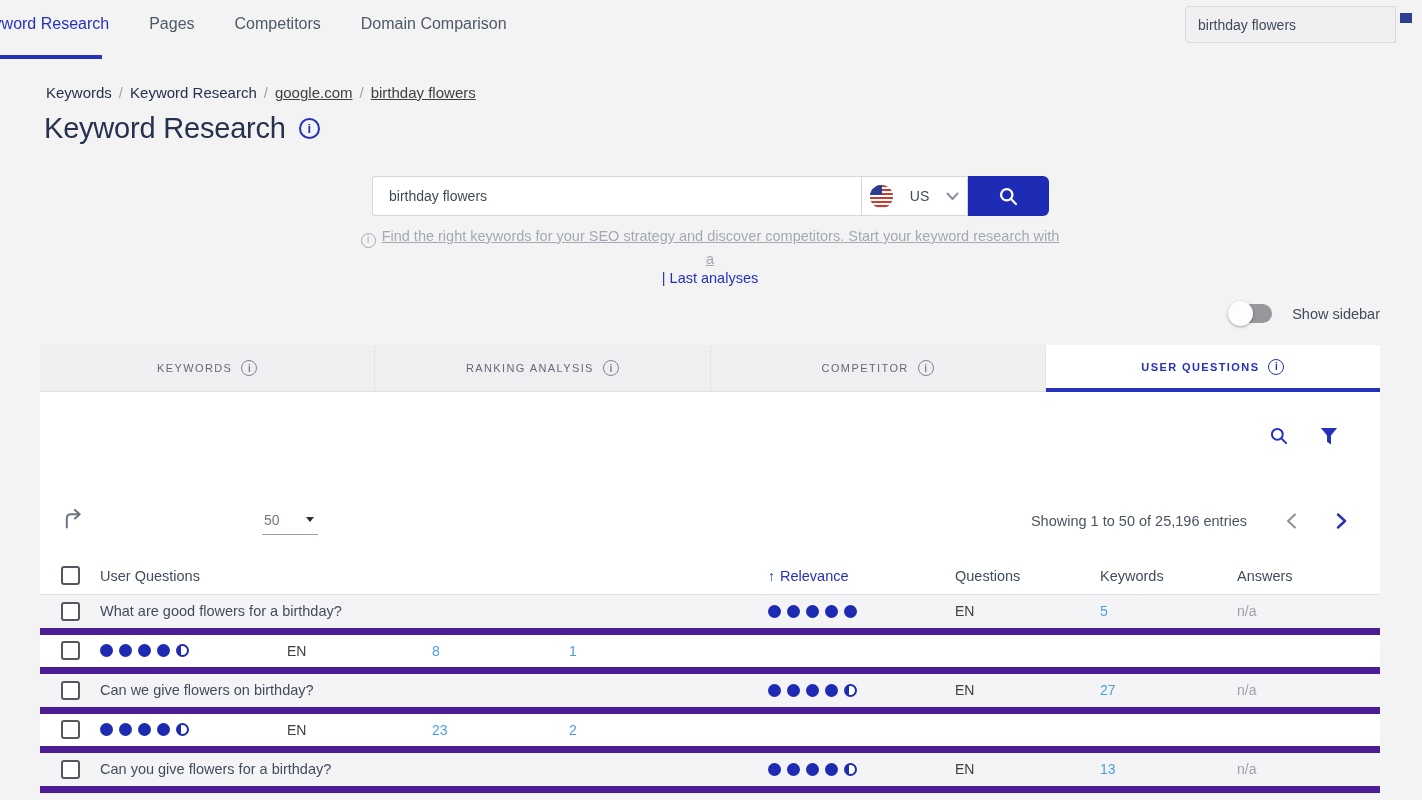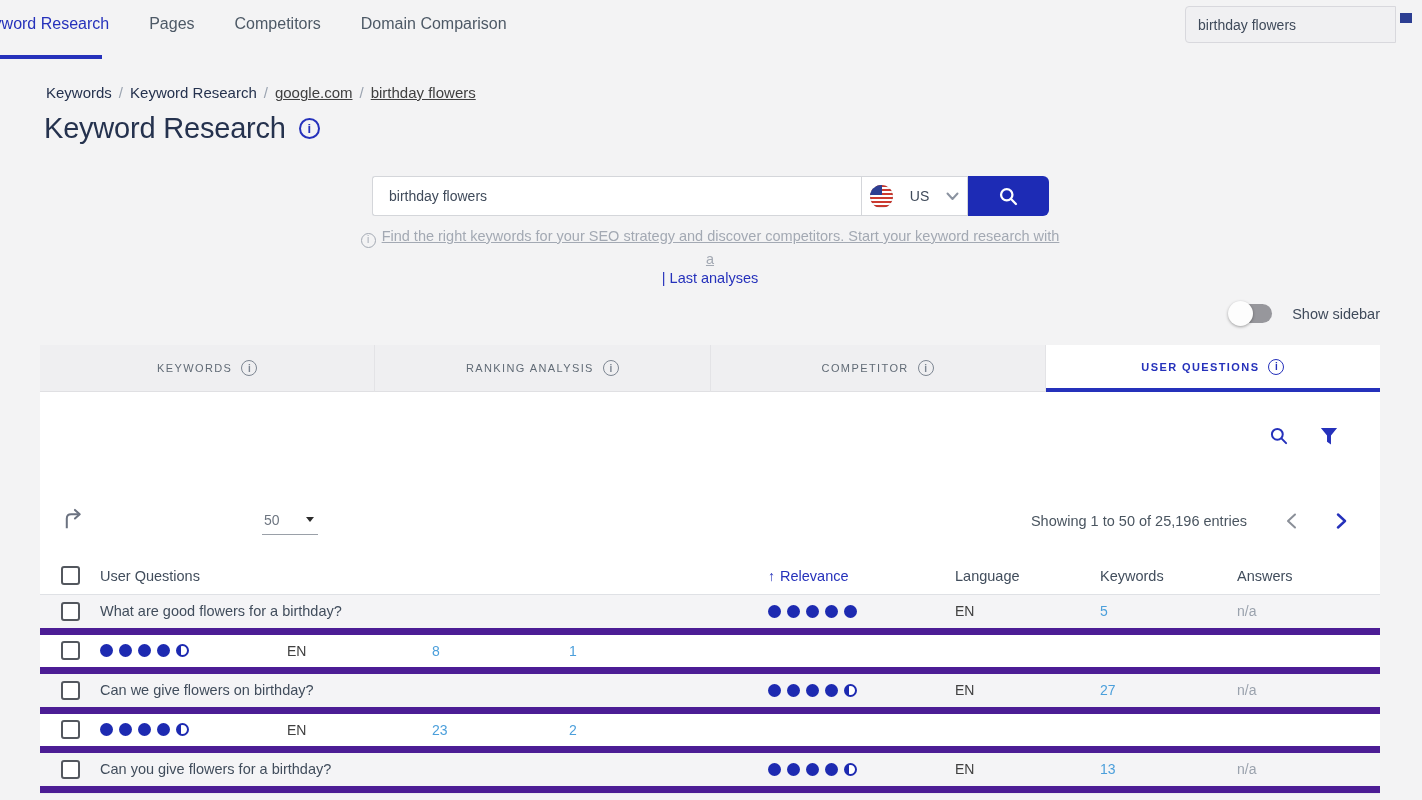--- a/index.html
+++ b/index.html
@@ -239,21 +239,21 @@
 
   <div class="qtable">
     <div class="trow thead">
       <div class="col-check">
           <span class="checkbox"></span>
         </div>
       <div class="col-question th">User Questions</div>
       <div class="col-relevance">
         <span class="th-relevance"><span class="sort-arrow">↑</span><span>Relevance</span></span>
       </div>
-      <div class="col-language th">Language</div>
+      <div class="col-language th">Questions</div>
       <div class="col-keywords th">Keywords</div>
       <div class="col-answers th">Answers</div>
     </div>
 
     <div class="trow">
       <div class="col-check">
           <span class="checkbox"></span>
         </div>
       <div class="col-question">What are good flowers for a birthday?</div>
       <div class="col-relevance">

